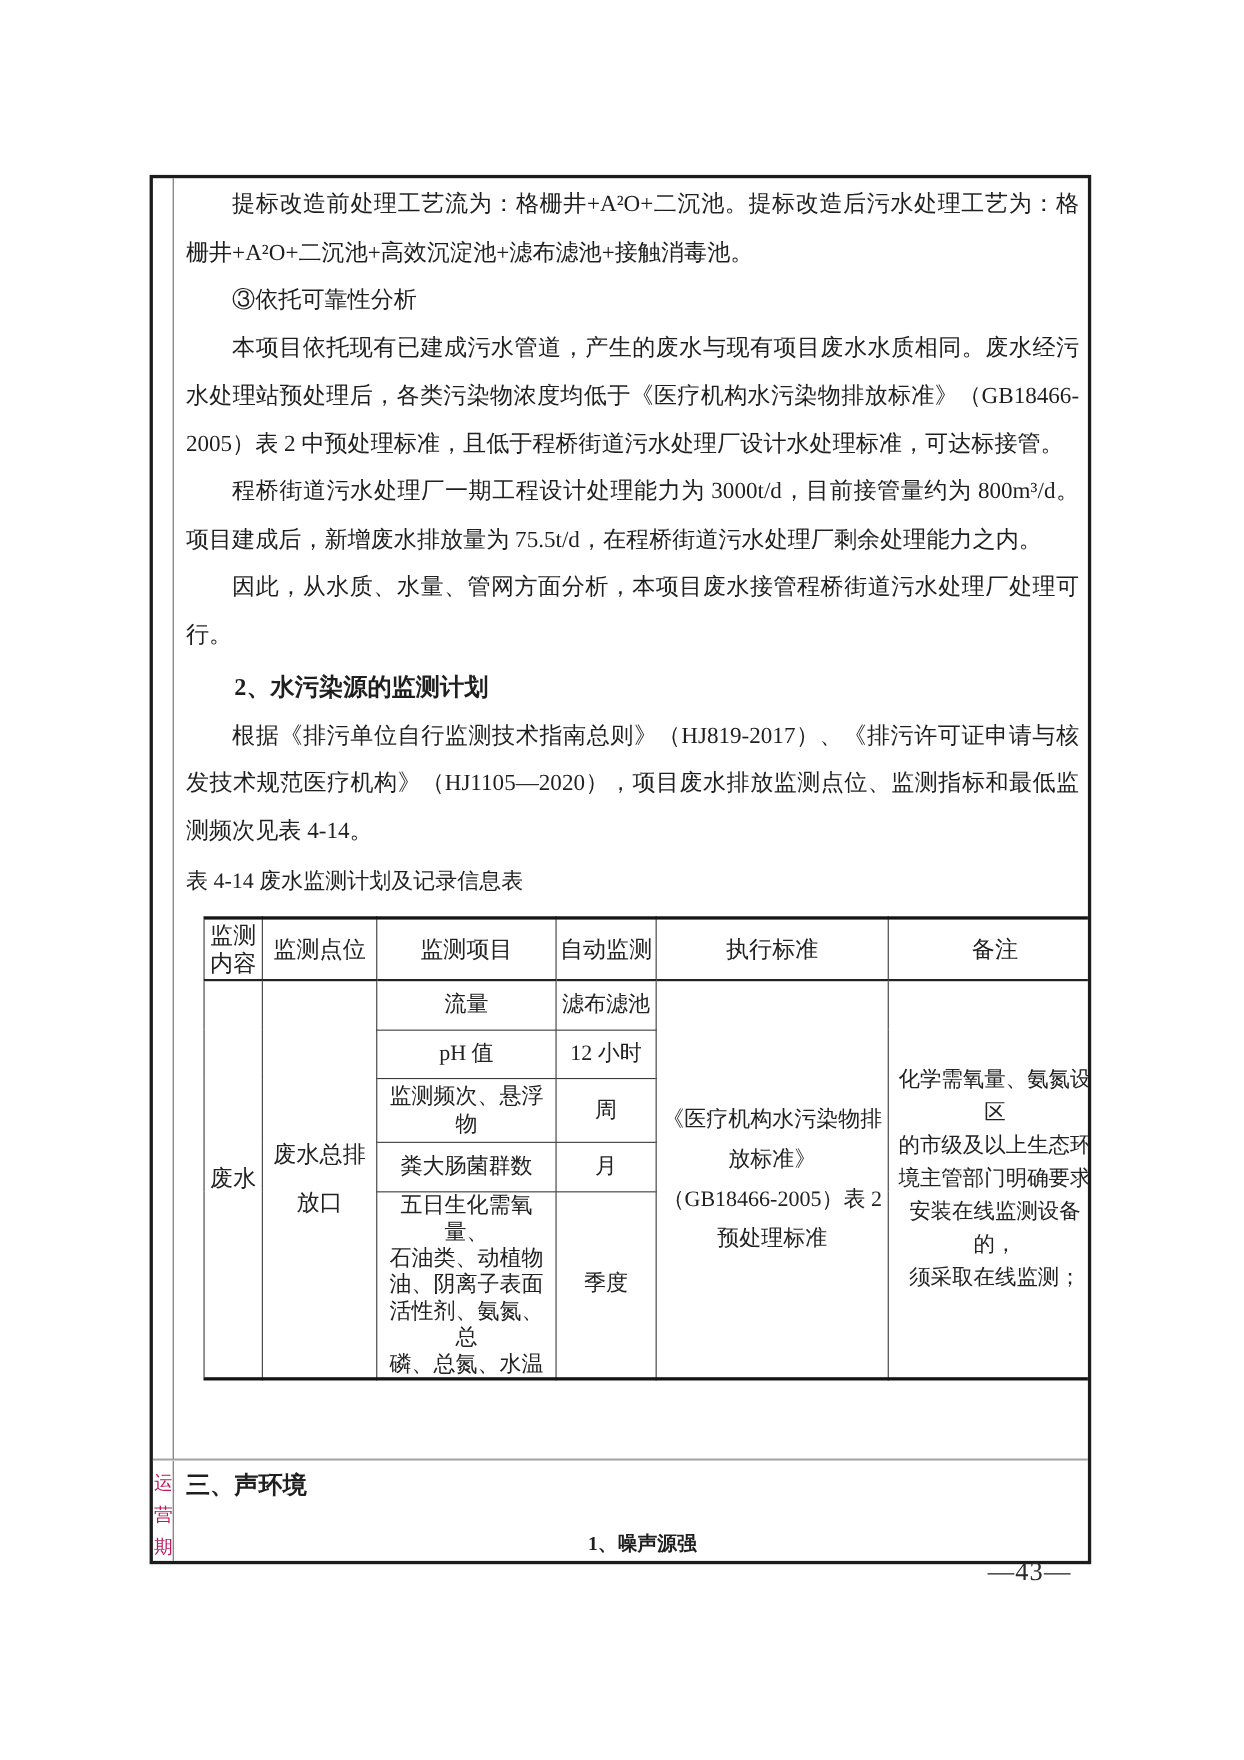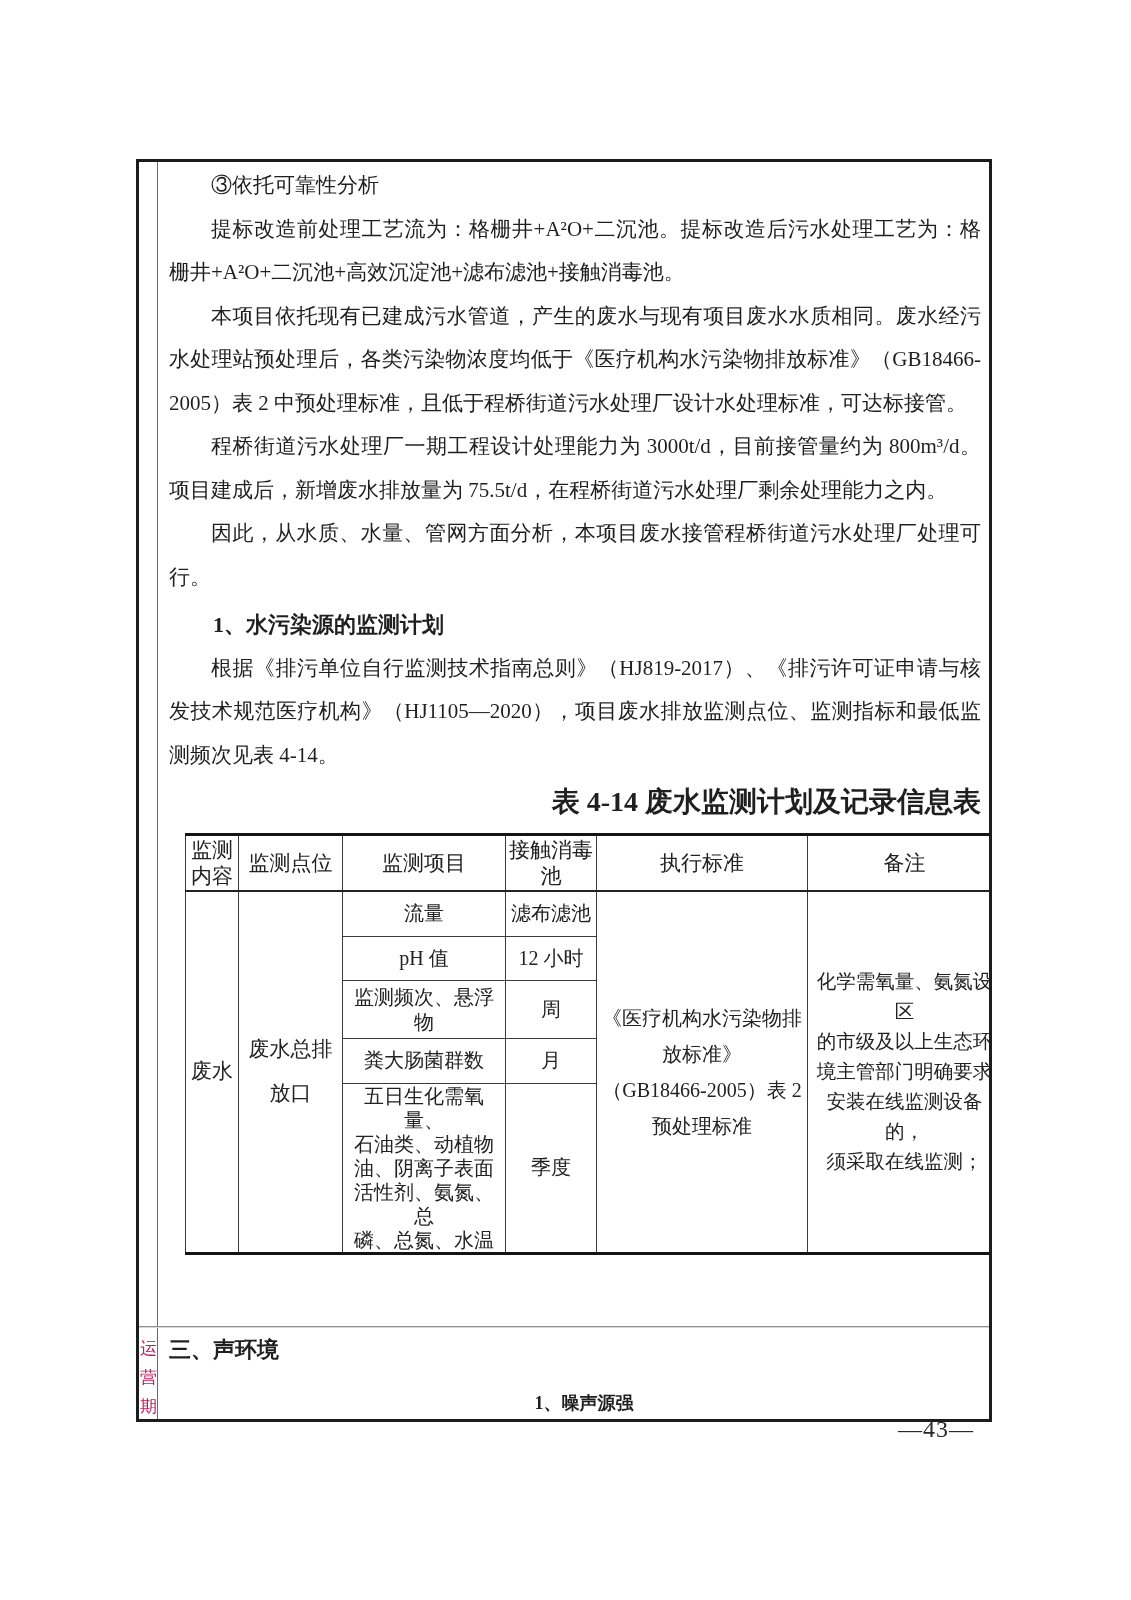--- a/index.html
+++ b/index.html
@@ -44,23 +44,23 @@
   }
   .para { text-indent:2em; }
   .sec-heading {
     font-size:22px;
     font-weight:bold;
     text-indent:2em;
     margin-top:4px;
     line-height:43.5px;
   }
   .table-title {
-    font-size:28px;
-    font-weight:bold;
-    text-align:right;
+    font-size:20px;
+    font-weight:normal;
+    text-align:left;
     text-indent:0;
     margin-top:3px;
     line-height:43.5px;
   }
   table.mon {
     border-collapse:collapse;
     table-layout:fixed;
     width:816px;
     margin-top:9px;
     margin-left:16px;
@@ -130,48 +130,48 @@
 </head>
 <body>
 
 <div class="page">
 
   <div class="frame">
     <div class="vline"></div>
 
     <div class="row-top">
       <div class="body-text">
+        <p class="para">提标改造前处理工艺流为：格栅井+A²O+二沉池。提标改造后污水处理工艺为：格栅井+A²O+二沉池+高效沉淀池+滤布滤池+接触消毒池。</p>
         <p class="para">③依托可靠性分析</p>
-        <p class="para">提标改造前处理工艺流为：格栅井+A²O+二沉池。提标改造后污水处理工艺为：格栅井+A²O+二沉池+高效沉淀池+滤布滤池+接触消毒池。</p>
         <p class="para">本项目依托现有已建成污水管道，产生的废水与现有项目废水水质相同。废水经污水处理站预处理后，各类污染物浓度均低于《医疗机构水污染物排放标准》（GB18466-2005）表 2 中预处理标准，且低于程桥街道污水处理厂设计水处理标准，可达标接管。</p>
         <p class="para">程桥街道污水处理厂一期工程设计处理能力为 3000t/d，目前接管量约为 800m³/d。项目建成后，新增废水排放量为 75.5t/d，在程桥街道污水处理厂剩余处理能力之内。</p>
         <p class="para">因此，从水质、水量、管网方面分析，本项目废水接管程桥街道污水处理厂处理可行。</p>
 
-        <div class="sec-heading">1、水污染源的监测计划</div>
+        <div class="sec-heading">2、水污染源的监测计划</div>
 
         <p class="para">根据《排污单位自行监测技术指南总则》（HJ819-2017）、《排污许可证申请与核发技术规范医疗机构》（HJ1105—2020），项目废水排放监测点位、监测指标和最低监测频次见表 4-14。</p>
 
         <div class="table-title">表 4-14 废水监测计划及记录信息表</div>
 
         <table class="mon">
           <colgroup>
             <col style="width:53px">
             <col style="width:104px">
             <col style="width:163px">
             <col style="width:91px">
             <col style="width:211px">
             <col style="width:194px">
           </colgroup>
           <tbody>
             <tr class="hdr" style="height:57px">
               <th class="pre">监测
 内容</th>
               <th>监测点位</th>
               <th>监测项目</th>
-              <th>接触消毒池</th>
+              <th>自动监测</th>
               <th>执行标准</th>
               <th>备注</th>
             </tr>
             <tr style="height:37px">
               <td rowspan="5">废水</td>
               <td rowspan="5" class="pre">废水总排
 放口</td>
               <td class="cell-item">流量</td>
               <td class="cell-freq">滤布滤池</td>
               <td rowspan="5" class="pre cell-standard">《医疗机构水污染物排

